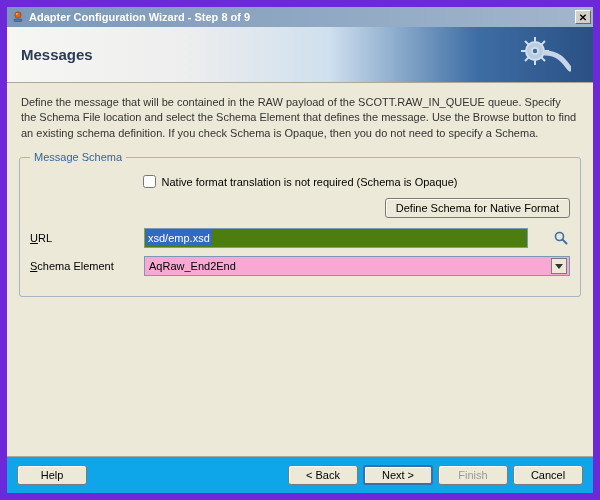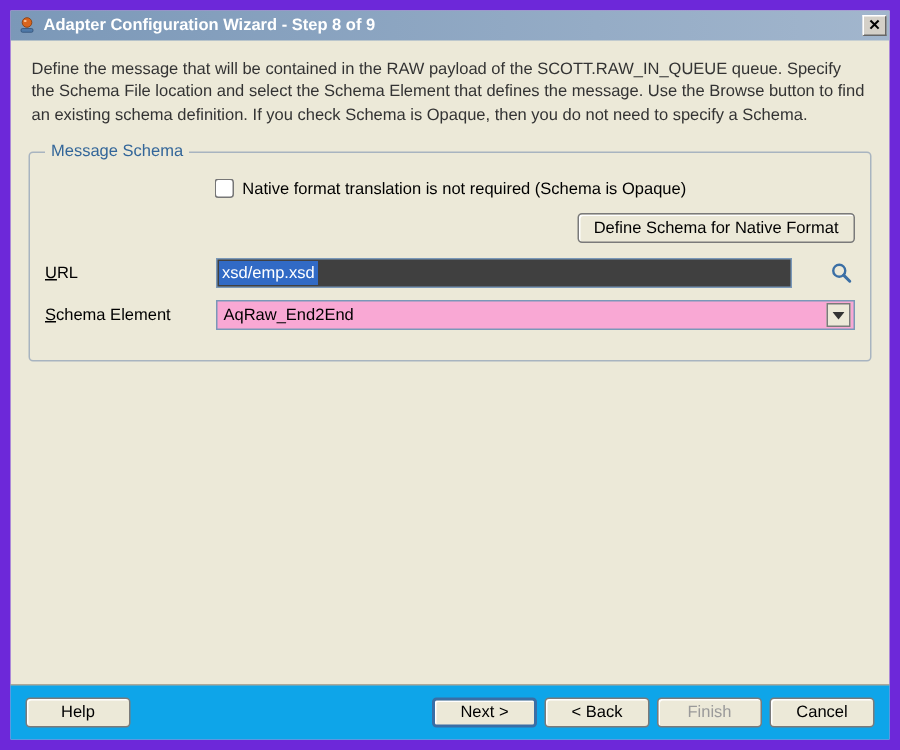--- a/index.html
+++ b/index.html
@@ -137,21 +137,21 @@
     gap: 24px;
   }
   .form-row .lbl {
     width: 90px;
   }
   .form-row .lbl .accel { text-decoration: underline; }
   .url-input {
     flex: 1;
     height: 20px;
     border: 1px solid #7a98b8;
-    background: #404040;
+    background: #4d7c0f;
     font-family: inherit;
     font-size: 11px;
     padding: 0;
     position: relative;
   }
   .url-input .sel {
     background: #316ac5;
     color: #fff;
     display: inline-block;
     padding: 2px 2px;
@@ -206,20 +206,40 @@
       <svg width="14" height="14" viewBox="0 0 14 14">
         <circle cx="7" cy="5" r="3.2" fill="#d9641e" stroke="#8a3e0e" stroke-width="0.6"></circle>
         <ellipse cx="5.8" cy="4" rx="1" ry="0.7" fill="#ffd9b0" opacity="0.85"></ellipse>
         <rect x="3" y="9" width="8" height="2.5" rx="1" fill="#4f79a8" stroke="#2f4e74" stroke-width="0.5"></rect>
       </svg>
     </span>
     <span class="t-title">Adapter Configuration Wizard - Step 8 of 9</span>
     <span class="t-close">✕</span>
   </div>
 
+  <div class="banner">
+    <h1>Messages</h1>
+    <span class="gear">
+      <svg width="56" height="44" viewBox="0 0 56 44">
+        <g stroke="#e2ecf5" stroke-width="2" fill="none" opacity="0.9">
+          <circle cx="20" cy="18" r="9" fill="#c9d8e8"></circle>
+          <circle cx="20" cy="18" r="3.2" fill="#3e6ea5"></circle>
+          <line x1="20" y1="4" x2="20" y2="9"></line>
+          <line x1="20" y1="27" x2="20" y2="32"></line>
+          <line x1="6" y1="18" x2="11" y2="18"></line>
+          <line x1="29" y1="18" x2="34" y2="18"></line>
+          <line x1="10" y1="8" x2="13.5" y2="11.5"></line>
+          <line x1="26.5" y1="24.5" x2="30" y2="28"></line>
+          <line x1="10" y1="28" x2="13.5" y2="24.5"></line>
+          <line x1="26.5" y1="11.5" x2="30" y2="8"></line>
+          <path d="M30 20 C 45 20, 50 30, 55 36" stroke="#d8e4f0" stroke-width="5" stroke-linecap="round"></path>
+        </g>
+      </svg>
+    </span>
+  </div>
 
   <div class="content">
     <div class="desc">Define the message that will be contained in the RAW payload of the SCOTT.RAW_IN_QUEUE queue.  Specify the Schema File location and select the Schema Element that defines the message. Use the Browse button to find an existing schema definition. If you check Schema is Opaque, then you do not need to specify a Schema.</div>
 
     <fieldset class="schema">
       <legend>Message Schema</legend>
 
       <div class="chk-row">
         <input type="checkbox" style="">
         <span>Native format translation is not required (Schema is Opaque)</span>
@@ -255,19 +275,19 @@
           </div>
         </div>
       </div>
 
     </fieldset>
   </div>
 
   <div class="footer">
     <button class="btn">Help</button>
     <span class="spacer"></span>
+    <button class="btn">&lt; Back</button>
     <button class="btn default">Next &gt;</button>
-    <button class="btn">&lt; Back</button>
     <button class="btn disabled">Finish</button>
     <button class="btn">Cancel</button>
   </div>
 
 </div>
 
 </body></html>

